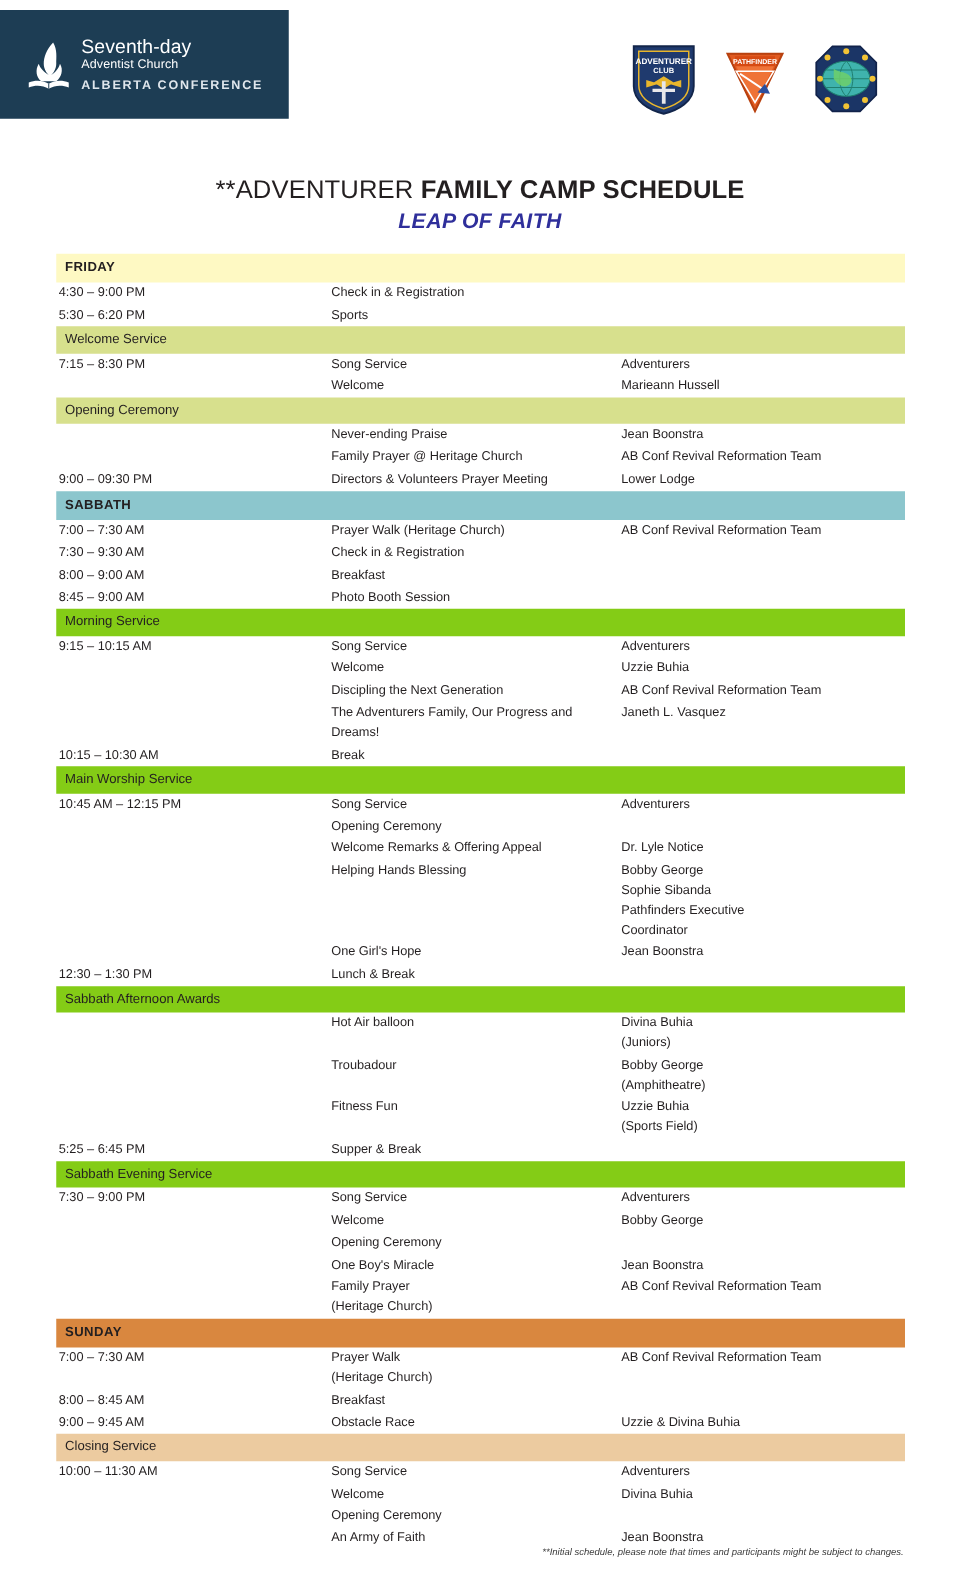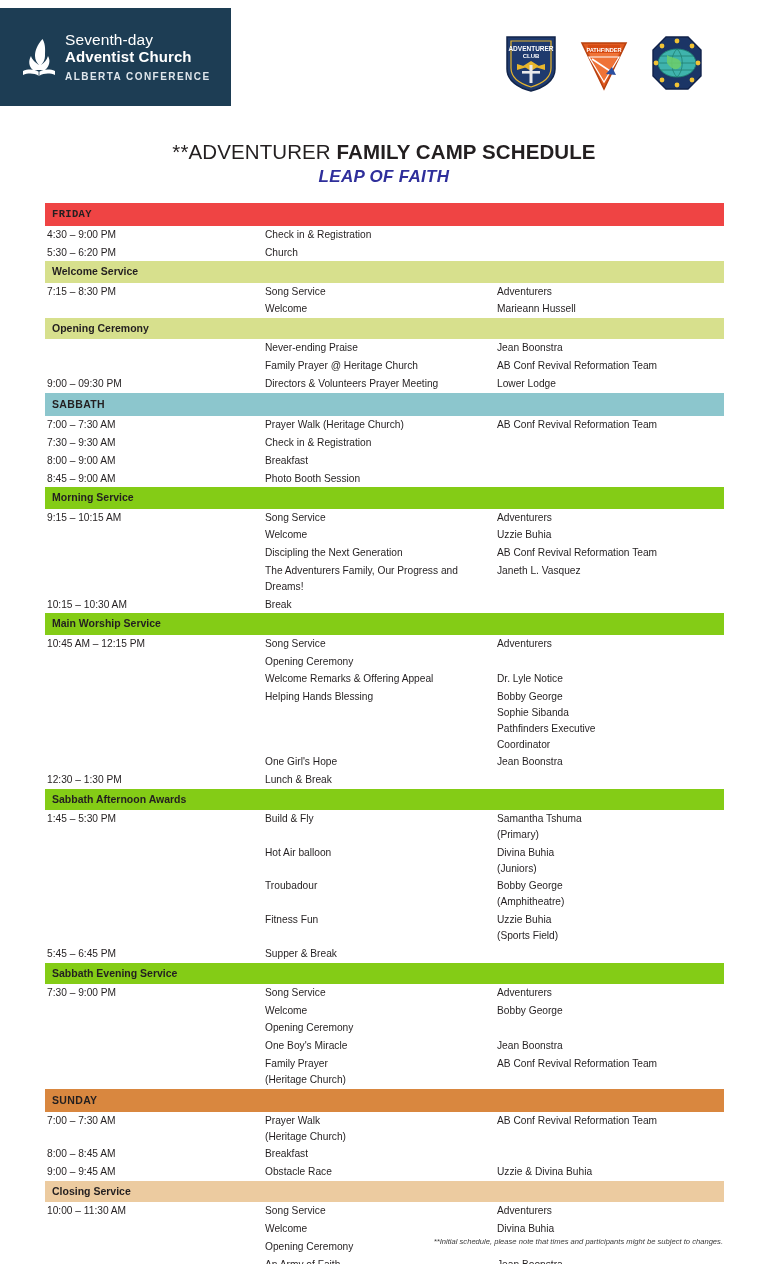--- a/index.html
+++ b/index.html
@@ -19,21 +19,21 @@
   
   .header {
     position: relative;
     height: 127px;
   }
   .logo-block {
     position: absolute;
     left: 0;
     top: 8px;
     width: 231px;
-    height: 98px;
+    height: 87px;
     background: #1d3d54;
     display: flex;
     align-items: center;
     padding-left: 22px;
     box-sizing: border-box;
   }
   .logo-mark {
     width: 34px;
     height: 42px;
     flex: 0 0 34px;
@@ -44,22 +44,22 @@
     color: #ffffff;
     line-height: 1.12;
   }
   .logo-line1 {
     font-size: 15.5px;
     font-weight: 400;
     letter-spacing: 0.1px;
     display: block;
   }
   .logo-line2 {
-    font-size: 15px;
-    font-weight: 700;
+    font-size: 10px;
+    font-weight: 400;
     letter-spacing: 0.1px;
     display: block;
   }
   .logo-sub {
     display: block;
     margin-top: 6px;
     font-size: 10px;
     font-weight: 700;
     letter-spacing: 1.45px;
     color: #dfe6ec;
@@ -110,29 +110,29 @@
     font-size: 10.5px;
     font-weight: 700;
     letter-spacing: 0.35px;
     padding: 4px 0 4px 7px;
     line-height: 1.45;
     min-height: 18px;
     box-sizing: border-box;
   }
   .band-sub {
     font-size: 10.5px;
-    font-weight: 700;
+    font-weight: 400;
     padding: 3px 0 3px 7px;
     line-height: 1.45;
     min-height: 17px;
     box-sizing: border-box;
   }
 
   
-  .theme-green  .band-day { background: #ef4444; font-family: Liberation Mono, monospace; }
+  .theme-green  .band-day { background: #fef9c3; }
   .theme-green  .band-sub { background: #d7e08d; }
   .theme-teal   .band-day { background: #8cc6cd; }
   .theme-teal   .band-sub { background: #84cc16; }
   .theme-orange .band-day { background: #d9873f; }
   .theme-orange .band-sub { background: #eccba0; }
 
   .entry {
     display: flex;
     align-items: flex-start;
     font-size: 10.2px;
@@ -242,21 +242,21 @@
 <div class="schedule" id="schedule-root">
     <div class="section theme-green">
       <div class="band-day">FRIDAY</div>
       <div class="entry">
         <div class="col-time">4:30 – 9:00 PM</div>
         <div class="col-act">Check in &amp; Registration</div>
         <div class="col-who"></div>
       </div>
       <div class="entry">
         <div class="col-time">5:30 – 6:20 PM</div>
-        <div class="col-act">Church</div>
+        <div class="col-act">Sports</div>
         <div class="col-who"></div>
       </div>
       <div class="band-sub">Welcome Service</div>
       <div class="entry">
         <div class="col-time">7:15 – 8:30 PM</div>
         <div class="col-act">Song Service</div>
         <div class="col-who">Adventurers</div>
       </div>
       <div class="entry">
         <div class="col-time"></div>
@@ -357,45 +357,39 @@
         <div class="col-act">One Girl's Hope</div>
         <div class="col-who">Jean Boonstra</div>
       </div>
       <div class="entry">
         <div class="col-time">12:30 – 1:30 PM</div>
         <div class="col-act">Lunch &amp; Break</div>
         <div class="col-who"></div>
       </div>
       <div class="band-sub">Sabbath Afternoon Awards</div>
       <div class="entry">
-        <div class="col-time">1:45 – 5:30 PM</div>
-        <div class="col-act">Build &amp; Fly</div>
-        <div class="col-who">Samantha Tshuma
-(Primary)</div>
-      </div>
-      <div class="entry">
         <div class="col-time"></div>
         <div class="col-act">Hot Air balloon</div>
         <div class="col-who">Divina Buhia
 (Juniors)</div>
       </div>
       <div class="entry">
         <div class="col-time"></div>
         <div class="col-act">Troubadour</div>
         <div class="col-who">Bobby George
 (Amphitheatre)</div>
       </div>
       <div class="entry">
         <div class="col-time"></div>
         <div class="col-act">Fitness Fun</div>
         <div class="col-who">Uzzie Buhia
 (Sports Field)</div>
       </div>
       <div class="entry">
-        <div class="col-time">5:45 – 6:45 PM</div>
+        <div class="col-time">5:25 – 6:45 PM</div>
         <div class="col-act">Supper &amp; Break</div>
         <div class="col-who"></div>
       </div>
       <div class="band-sub">Sabbath Evening Service</div>
       <div class="entry">
         <div class="col-time">7:30 – 9:00 PM</div>
         <div class="col-act">Song Service</div>
         <div class="col-who">Adventurers</div>
       </div>
       <div class="entry">

